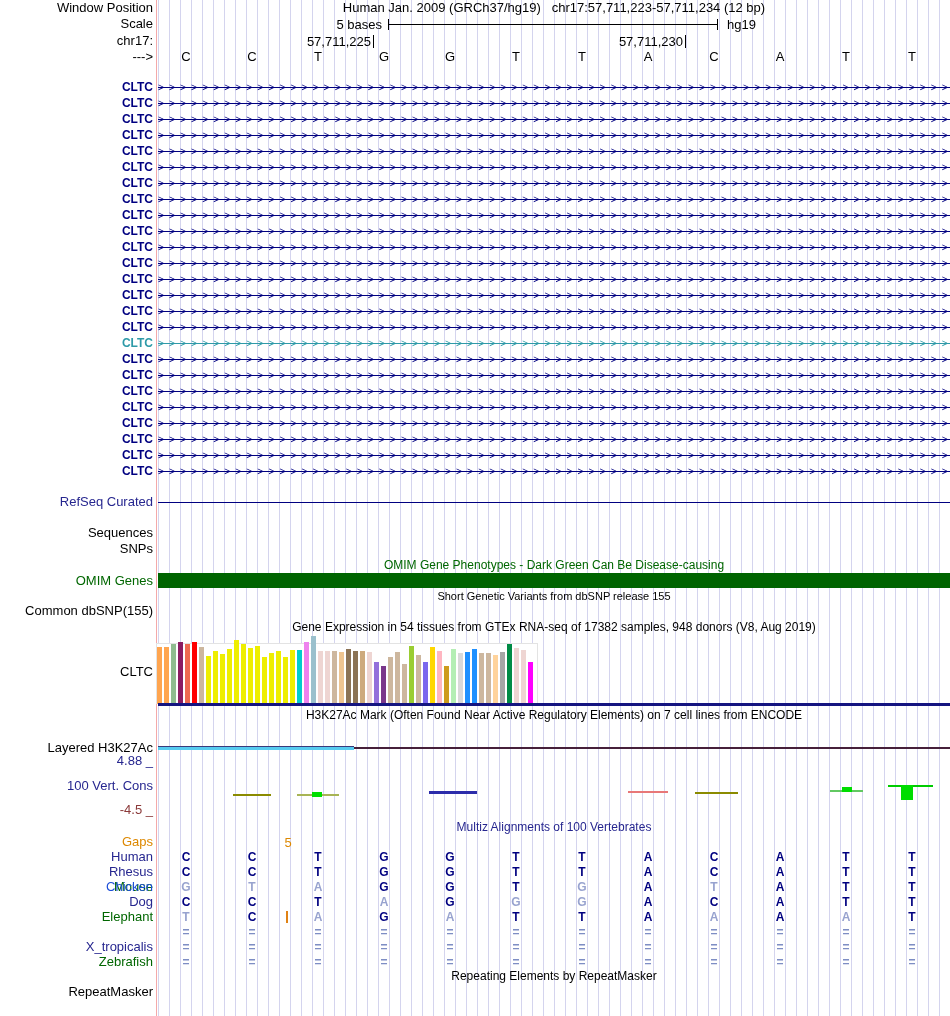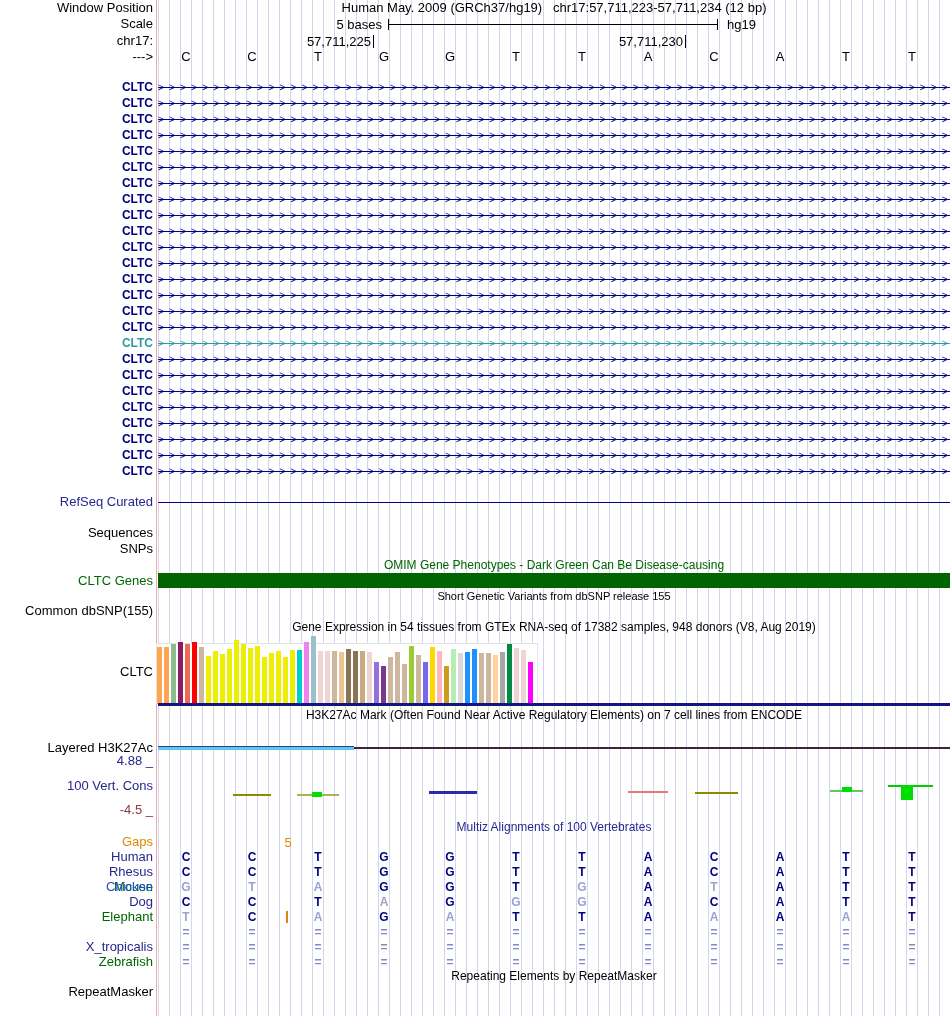--- a/index.html
+++ b/index.html
@@ -33,21 +33,21 @@
   .h3kright{position:absolute;left:354px;top:747px;width:596px;height:2px;background:#46203A;}
 </style>
 </head>
 <body>
 
 <div id="canvas">
   <div class="grid"></div>
   <div class="pinkline"></div>
 
   <div class="lbl" style="top:1px">Window Position</div>
-  <div class="cap" style="top:1px">Human May. 2009 (GRCh37/hg19)   chr17:57,711,223-57,711,234 (12 bp)</div>
+  <div class="cap" style="top:1px">Human Jan. 2009 (GRCh37/hg19)   chr17:57,711,223-57,711,234 (12 bp)</div>
 
   <div class="lbl" style="top:17px">Scale</div>
   <div class="abs" style="top:17px;left:284px;width:98px;text-align:right">5 bases</div>
   <div class="ruler" style="left:388px;top:24px;width:330px"></div>
   <div class="tick" style="left:388px;top:19px;height:11px"></div>
   <div class="tick" style="left:717px;top:19px;height:11px"></div>
   <div class="abs" style="top:17px;left:727px">hg19</div>
 
   <div class="lbl" style="top:34px">chr17:</div>
   <div class="abs" style="top:34px;left:201px;width:170px;text-align:right">57,711,225</div>
@@ -124,21 +124,21 @@
       <div class="generow" style="top: 464px; color: rgb(0, 0, 128);">&gt;&gt;&gt;&gt;&gt;&gt;&gt;&gt;&gt;&gt;&gt;&gt;&gt;&gt;&gt;&gt;&gt;&gt;&gt;&gt;&gt;&gt;&gt;&gt;&gt;&gt;&gt;&gt;&gt;&gt;&gt;&gt;&gt;&gt;&gt;&gt;&gt;&gt;&gt;&gt;&gt;&gt;&gt;&gt;&gt;&gt;&gt;&gt;&gt;&gt;&gt;&gt;&gt;&gt;&gt;&gt;&gt;&gt;&gt;&gt;&gt;&gt;&gt;&gt;&gt;&gt;&gt;&gt;&gt;&gt;&gt;&gt;</div>
     </div>
 
   <div class="lbl navy" style="top:495px">RefSeq Curated</div>
   <div class="refseqline"></div>
 
   <div class="lbl" style="top:526px">Sequences</div>
   <div class="lbl" style="top:542px">SNPs</div>
 
   <div class="cap green" style="top:559px;font-size:12px">OMIM Gene Phenotypes - Dark Green Can Be Disease-causing</div>
-  <div class="lbl green" style="top:574px">CLTC Genes</div>
+  <div class="lbl green" style="top:574px">OMIM Genes</div>
   <div class="omimbar" style="background: rgb(0, 100, 0);"></div>
 
   <div class="cap small" style="top:590px">Short Genetic Variants from dbSNP release 155</div>
   <div class="lbl" style="top:604px">Common dbSNP(155)</div>
 
   <div class="cap" style="top:621px;font-size:12px">Gene Expression in 54 tissues from GTEx RNA-seq of 17382 samples, 948 donors (V8, Aug 2019)</div>
   <div class="lbl" style="top:665px">CLTC</div>
   <div class="chartbox">
       <div class="bar" style="height: 57px; background: rgb(255, 165, 79);"></div>
       <div class="bar" style="height: 57px; background: rgb(255, 165, 79);"></div>

